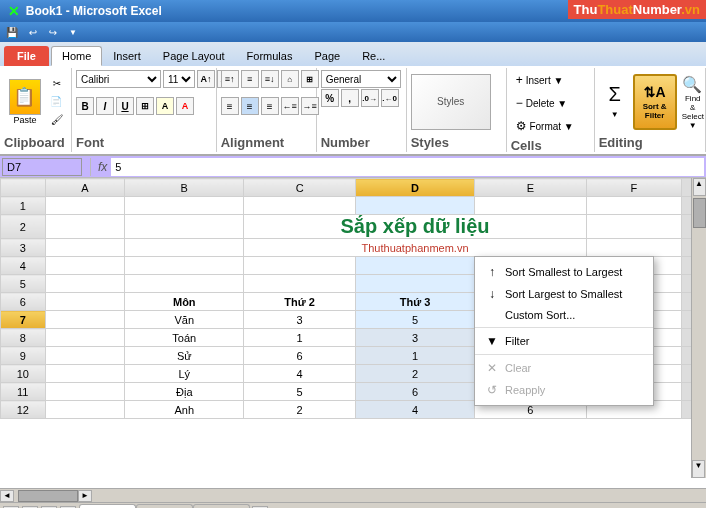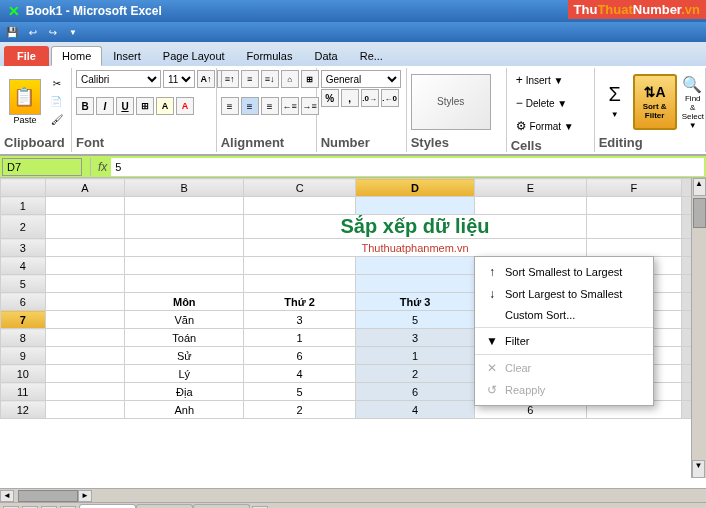--- a/index.html
+++ b/index.html
@@ -239,21 +239,21 @@
       width: 36px; height: 56px;
       cursor: pointer;
       font-size: 9px;
       border: 1px solid transparent;
       border-radius: 2px;
       padding: 2px;
     }
 
     
     .formula-bar {
-      background: #bef264;
+      background: #c4b5fd;
       height: 22px;
       display: flex;
       align-items: center;
       border-bottom: 1px solid #bbb;
       padding: 0 2px;
     }
     .name-box {
       width: 80px; height: 18px;
       border: 1px solid #999;
       font-size: 11px;
@@ -414,21 +414,21 @@
     <div class="qat-btn">↩</div>
     <div class="qat-btn">↪</div>
     <div class="qat-btn" style="font-size:8px;">▼</div>
   </div>
   <div class="ribbon-tabs">
     <div class="ribbon-tab file">File</div>
     <div class="ribbon-tab active">Home</div>
     <div class="ribbon-tab">Insert</div>
     <div class="ribbon-tab">Page Layout</div>
     <div class="ribbon-tab">Formulas</div>
-    <div class="ribbon-tab">Data</div>
+    <div class="ribbon-tab">Page</div>
     <div class="ribbon-tab">Re...</div>
   </div>
 </div>
 
 <div class="ribbon">
 
   <div class="ribbon-group clipboard-group">
     <div class="ribbon-group-content">
       <div class="paste-btn">
         <div class="paste-icon">📋</div>

